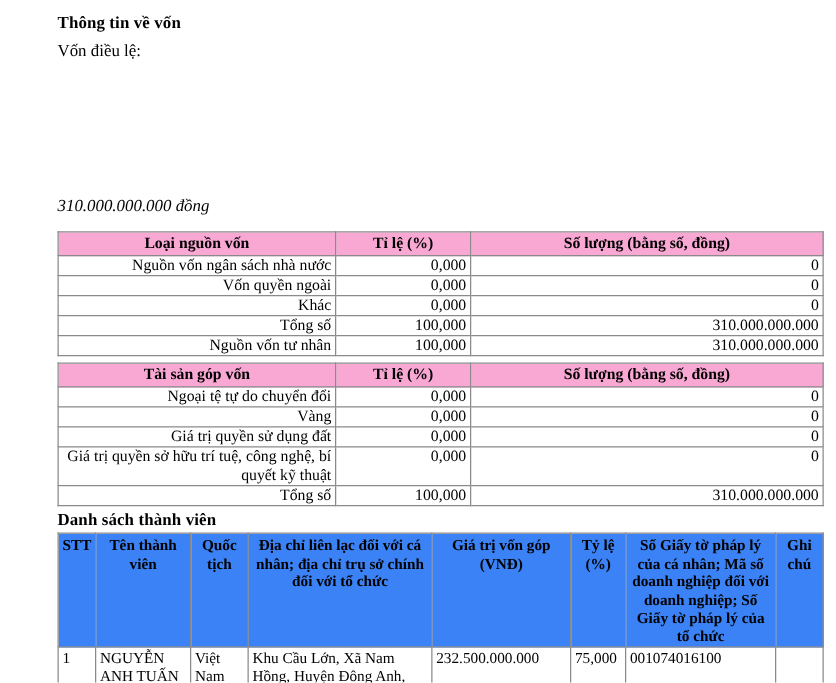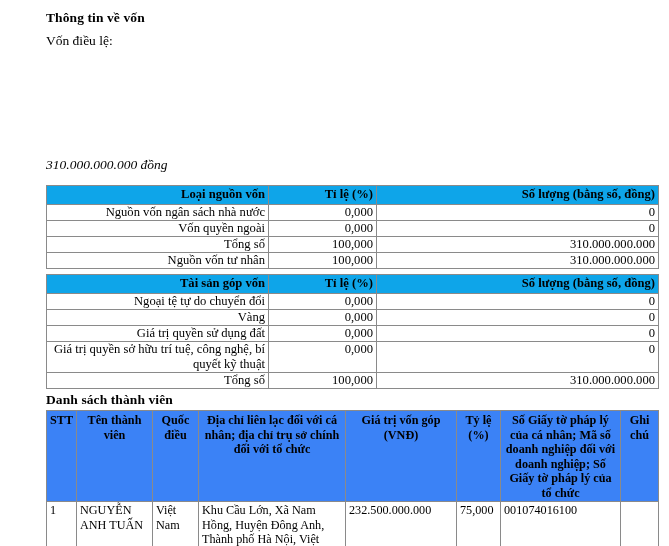--- a/index.html
+++ b/index.html
@@ -60,22 +60,23 @@
   table.doc td, table.doc th {
     border: 1px solid #8a8a8a;
     padding: 0 3px;
     font-size: 12.6px;
     line-height: 15px;
     vertical-align: top;
     font-weight: normal;
     text-align: right;
   }
   table.doc thead th {
-    background: #0ea5e9;
+    background: #f9a8d4;
     font-weight: bold;
+    text-align: center;
     padding: 1px 3px 2px 3px;
   }
   td.num, th.num { text-align: right; }
 
   .spacer-sm { height: 8px; }
   .spacer-xs { height: 5px; }
 
   
   table.members {
     border-collapse: collapse;
@@ -134,20 +135,25 @@
       </tr>
     </thead>
     <tbody>
       <tr>
         <td>Nguồn vốn ngân sách nhà nước</td>
         <td class="num">0,000</td>
         <td class="num">0</td>
       </tr>
       <tr>
         <td>Vốn quyền ngoài</td>
+        <td class="num">0,000</td>
+        <td class="num">0</td>
+      </tr>
+      <tr>
+        <td>Khác</td>
         <td class="num">0,000</td>
         <td class="num">0</td>
       </tr>
       <tr>
         <td>Tổng số</td>
         <td class="num">100,000</td>
         <td class="num">310.000.000.000</td>
       </tr>
       <tr>
         <td>Nguồn vốn tư nhân</td>
@@ -211,21 +217,21 @@
       <col style="width:147px">
       <col style="width:111px">
       <col style="width:44px">
       <col style="width:120px">
       <col style="width:38px">
     </colgroup>
     <thead>
       <tr>
         <th>STT</th>
         <th>Tên thành viên</th>
-        <th>Quốc điều</th>
+        <th>Quốc tịch</th>
         <th>Địa chỉ liên lạc đối với cá nhân; địa chỉ trụ sở chính đối với tổ chức</th>
         <th>Giá trị vốn góp (VNĐ)</th>
         <th>Tỷ lệ (%)</th>
         <th>Số Giấy tờ pháp lý của cá nhân; Mã số doanh nghiệp đối với doanh nghiệp; Số Giấy tờ pháp lý của tổ chức</th>
         <th>Ghi chú</th>
       </tr>
     </thead>
     <tbody>
       <tr>
         <td class="m-num">1</td>

